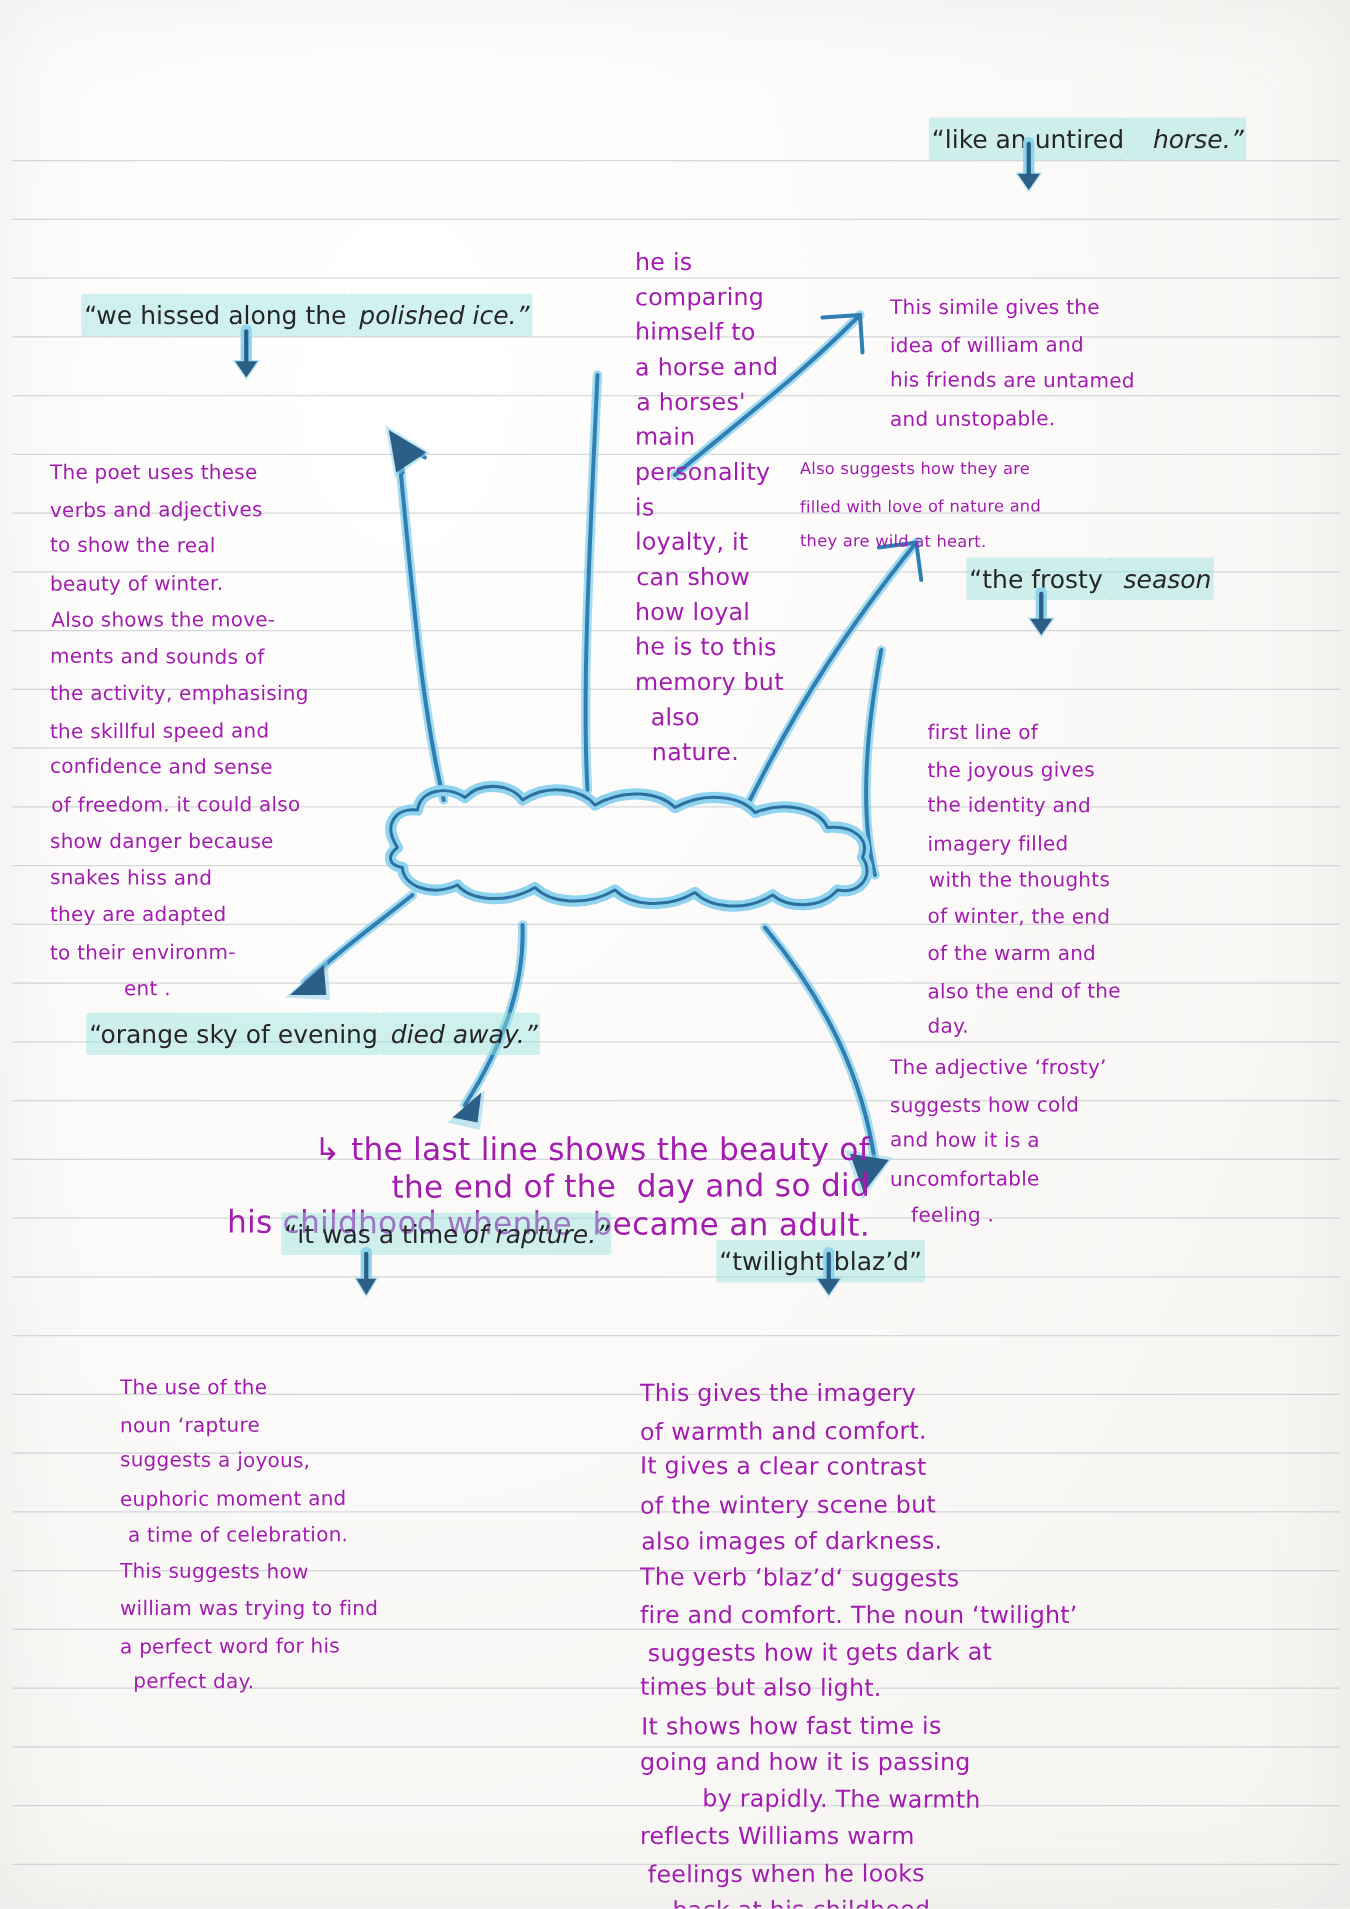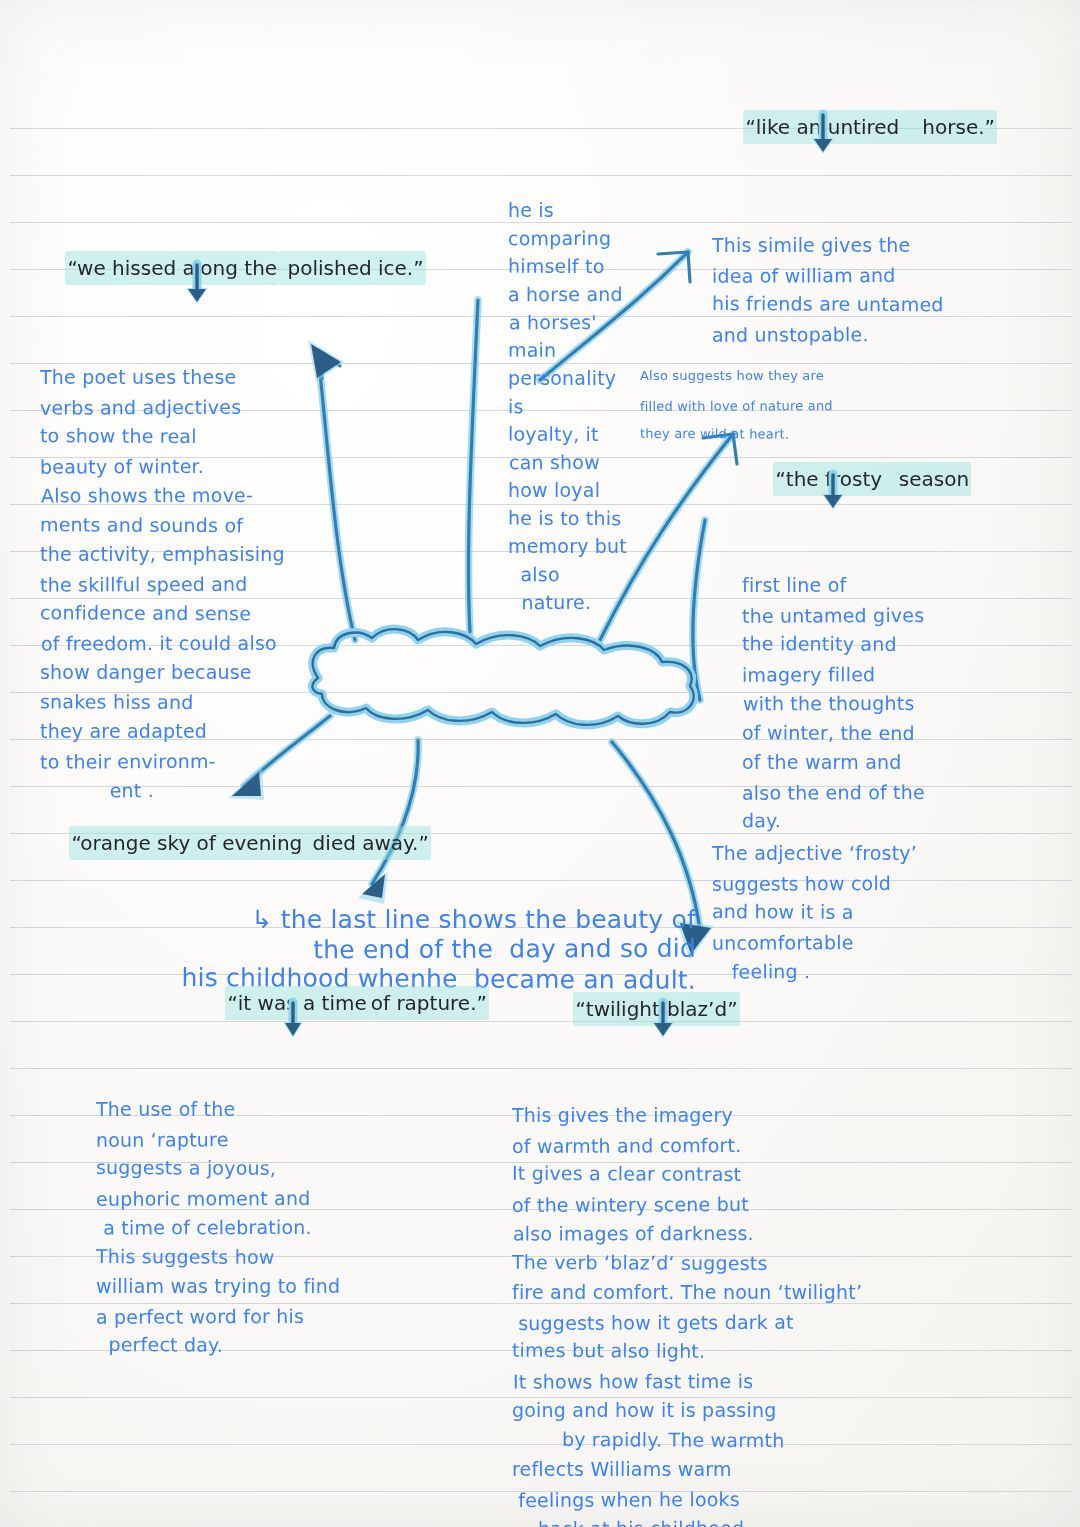--- a/index.html
+++ b/index.html
@@ -42,27 +42,27 @@
     inset: 0;
     pointer-events: none;
     box-shadow: inset 0 0 70px rgba(150,150,145,.12);
   }
 
   
   .hw {
     position: absolute;
     color: #2e2e30;
     font-family: "DejaVu Sans", sans-serif;
-    font-size: 19px;
+    font-size: 16px;
     line-height: 29.5px;
     letter-spacing: .2px;
     white-space: pre;
     transform-origin: left top;
   }
-  .hw.note { color: #3b82f6; }
+  .hw.note { color: #a21caf; }
   .hw.tight { line-height: 28px; }
 
   
   .hw span { display: block; }
   .hw span:nth-child(2n)   { transform: rotate(-0.25deg); }
   .hw span:nth-child(3n)   { transform: rotate(0.3deg); }
   .hw span:nth-child(5n)   { transform: rotate(-0.15deg) translateX(1px); }
 
   
   .quote {
@@ -73,21 +73,21 @@
     line-height: 30px;
     white-space: pre;
   }
   .quote span {
     display: inline-block;
     background: rgba(150, 226, 222, .45);
     box-decoration-break: clone;
     padding: 2px 2px;
     border-radius: 2px;
   }
-  .quote span + span { margin-top: 18px; }
+  .quote span + span { margin-top: 2px; font-style: italic; }
 
   
   #centre {
     position: absolute;
     left: 300px;
     top: 620px;
     width: 420px;
     height: 118px;
   }
   #centre svg { position:absolute; inset:0; width:100%; height:100%; overflow:visible;}
@@ -300,21 +300,21 @@
   </div>
   <div class="downarrow" style="left:818px; top:472px;">
     <svg viewBox="0 0 30 42">
       <path d="M15,2 L15,26" stroke="#8ed4ea" stroke-width="9" fill="none" stroke-linecap="round"></path>
       <polygon points="4,22 26,22 15,38" fill="#8ed4ea" opacity=".6"></polygon>
       <path d="M15,3 L15,25" stroke="#2b5f88" stroke-width="3.4" fill="none" stroke-linecap="round"></path>
       <polygon points="6,23 24,23 15,36" fill="#2b5f88"></polygon>
     </svg>
   </div>
   <div class="hw note" style="left:742px; top:512px; width:330px;">
-    <span>first line of</span><span>the untamed gives</span><span>the identity and</span><span>imagery filled</span><span>with the thoughts</span><span>of winter, the end</span><span>of the warm and</span><span>also the end of the</span><span>day.</span>
+    <span>first line of</span><span>the joyous gives</span><span>the identity and</span><span>imagery filled</span><span>with the thoughts</span><span>of winter, the end</span><span>of the warm and</span><span>also the end of the</span><span>day.</span>
   </div>
   <div class="hw note" style="left:712px; top:780px; width:360px;">
     <span>The adjective ‘frosty’</span><span>suggests how cold</span><span>and how it is a</span><span>uncomfortable</span><span>   feeling .</span>
   </div>
 
   <div class="quote" style="left:44px; top:778px;">
     <span>“orange sky of evening</span><span> died away.”</span>
   </div>
   <div class="hw note" style="left:56px; top:846px; width:640px; font-size:25px;text-align:right;">
     <span>↳ the last line shows the beauty of</span><span>     the end of the  day and so did</span><span>his childhood whenhe  became an adult.</span>

